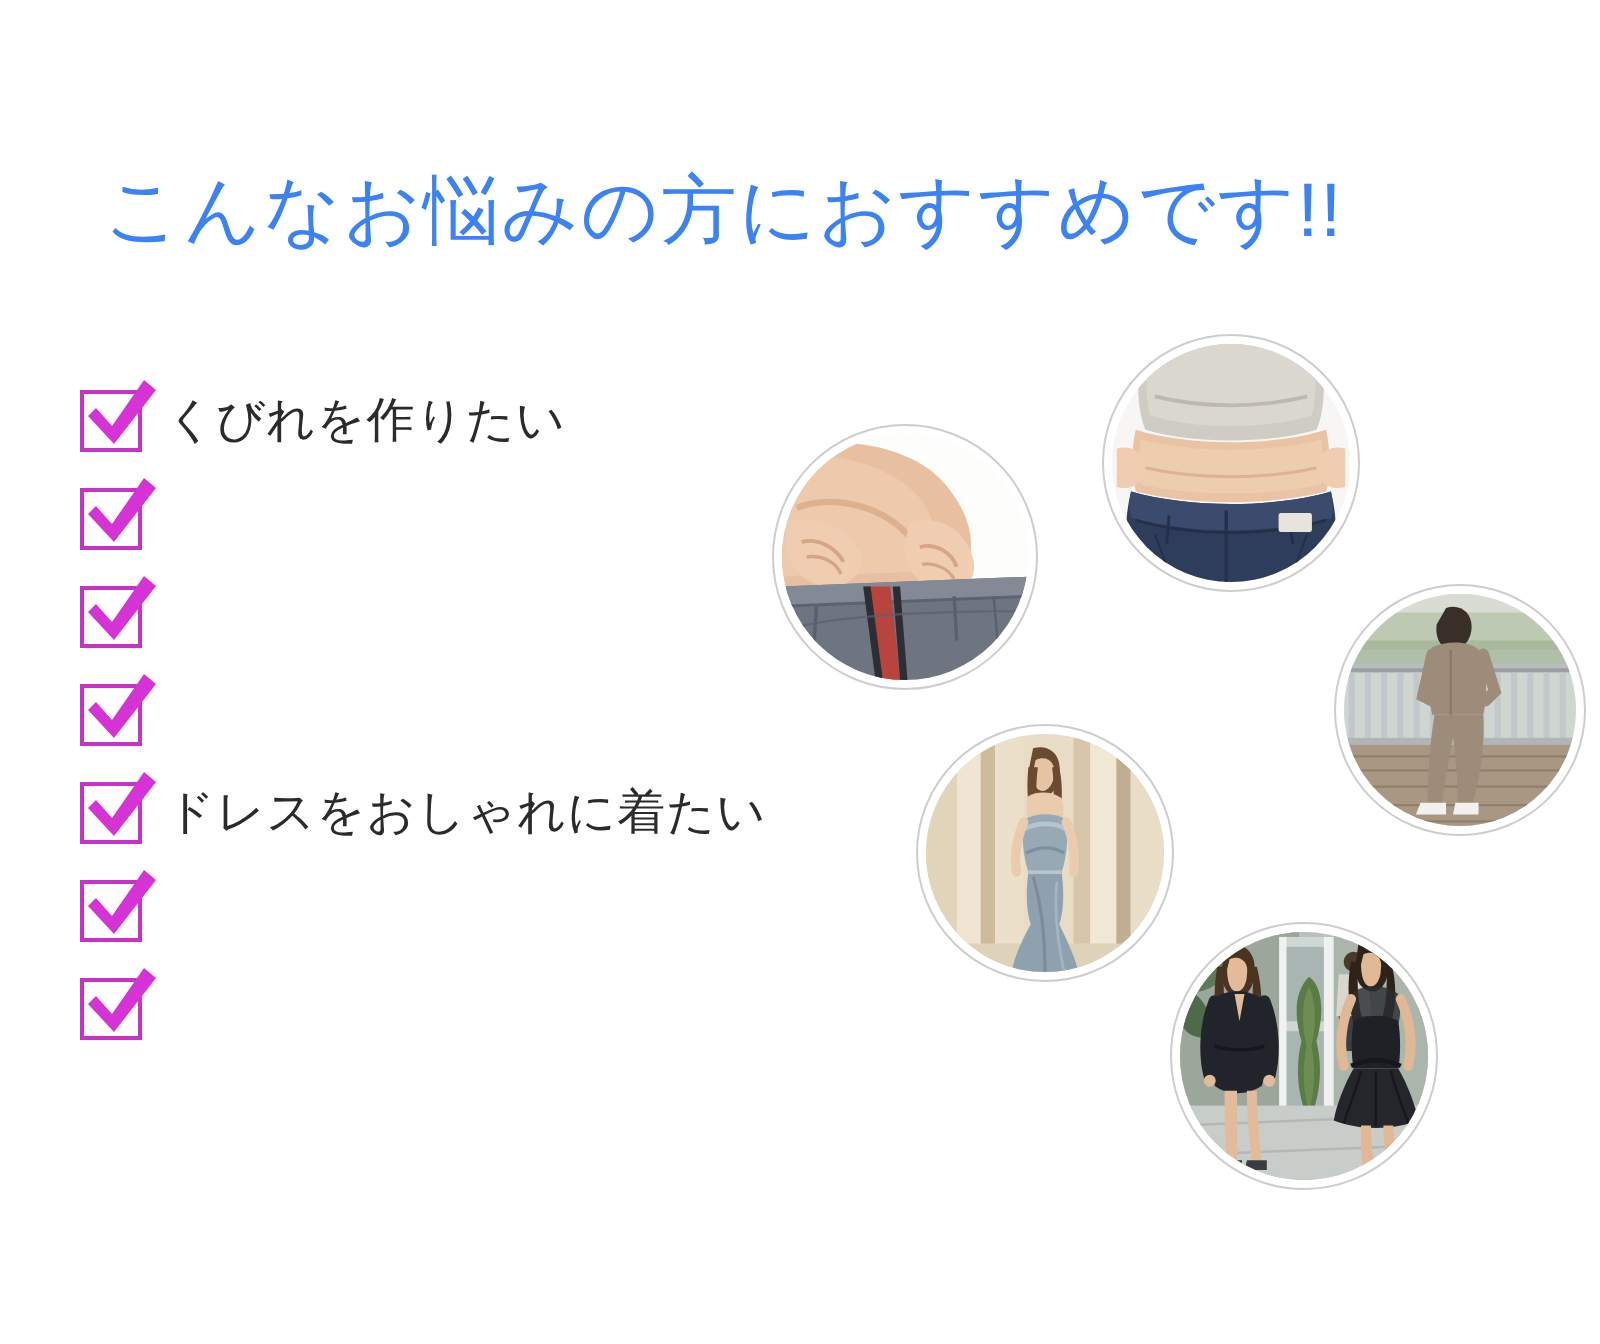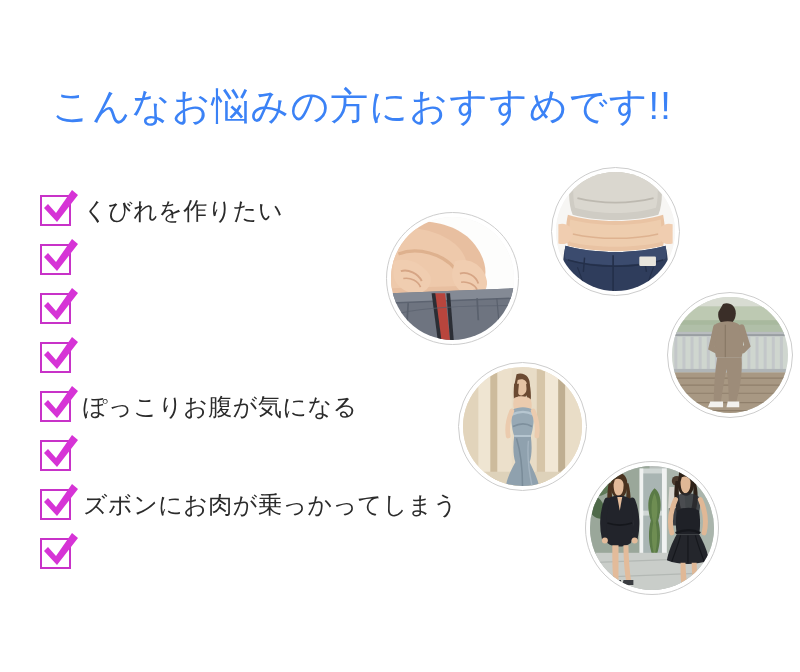--- a/index.html
+++ b/index.html
@@ -140,39 +140,31 @@
         </svg>
       </span>
     </div>
 
     <div class="check-row">
       <span class="checkbox">
         <svg viewBox="0 0 44 44" aria-hidden="true">
           <path d="M6 22 L10 18 L18 27 L34 4 L40 9 L19 36 Z" fill="#d633d6"></path>
         </svg>
       </span>
-      <span class="check-label">ぽっこりお腹が気になる</span>
-    </div>
-
-    <div class="check-row">
-      <span class="checkbox">
-        <svg viewBox="0 0 44 44" aria-hidden="true">
-          <path d="M6 22 L10 18 L18 27 L34 4 L40 9 L19 36 Z" fill="#d633d6"></path>
-        </svg>
-      </span>
-    </div>
-
-    <div class="check-row">
-      <span class="checkbox">
-        <svg viewBox="0 0 44 44" aria-hidden="true">
-          <path d="M6 22 L10 18 L18 27 L34 4 L40 9 L19 36 Z" fill="#d633d6"></path>
-        </svg>
-      </span>
-      <span class="check-label">ズボンにお肉が乗っかってしまう</span>
-    </div>
+      <span class="check-label">ドレスをおしゃれに着たい</span>
+    </div>
+
+    <div class="check-row">
+      <span class="checkbox">
+        <svg viewBox="0 0 44 44" aria-hidden="true">
+          <path d="M6 22 L10 18 L18 27 L34 4 L40 9 L19 36 Z" fill="#d633d6"></path>
+        </svg>
+      </span>
+    </div>
+
 
     <div class="check-row">
       <span class="checkbox">
         <svg viewBox="0 0 44 44" aria-hidden="true">
           <path d="M6 22 L10 18 L18 27 L34 4 L40 9 L19 36 Z" fill="#d633d6"></path>
         </svg>
       </span>
     </div>
 
   </div>

